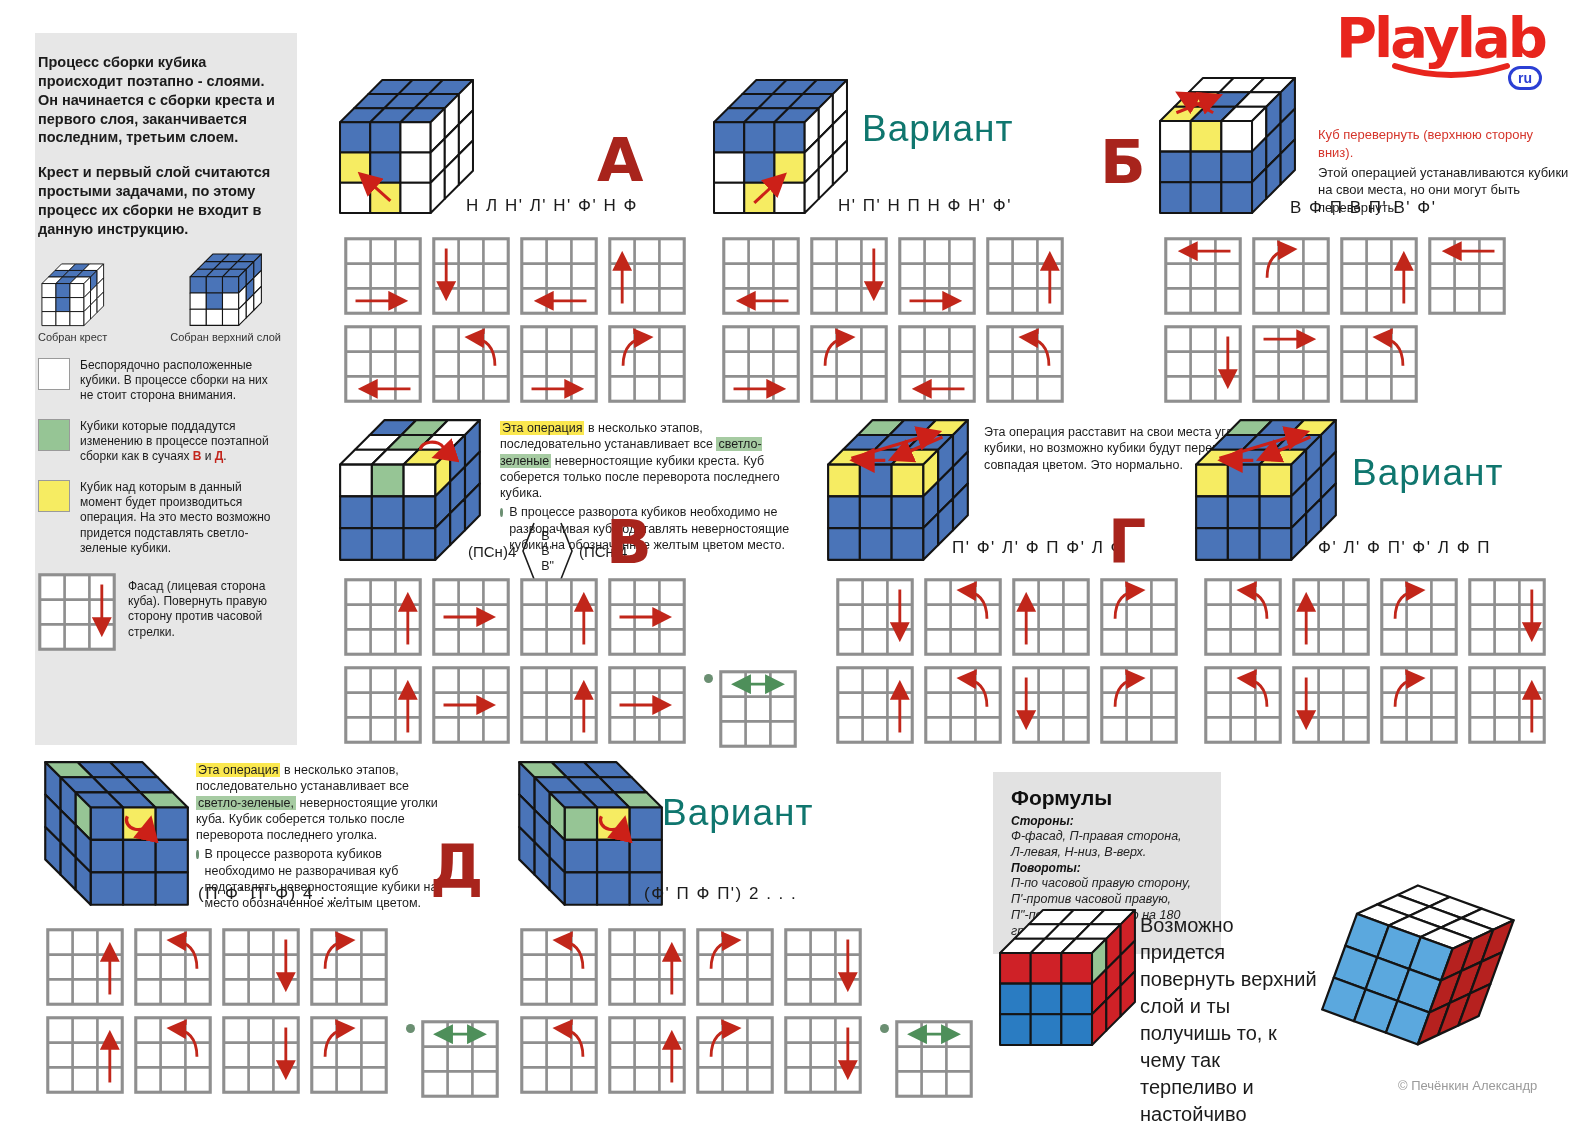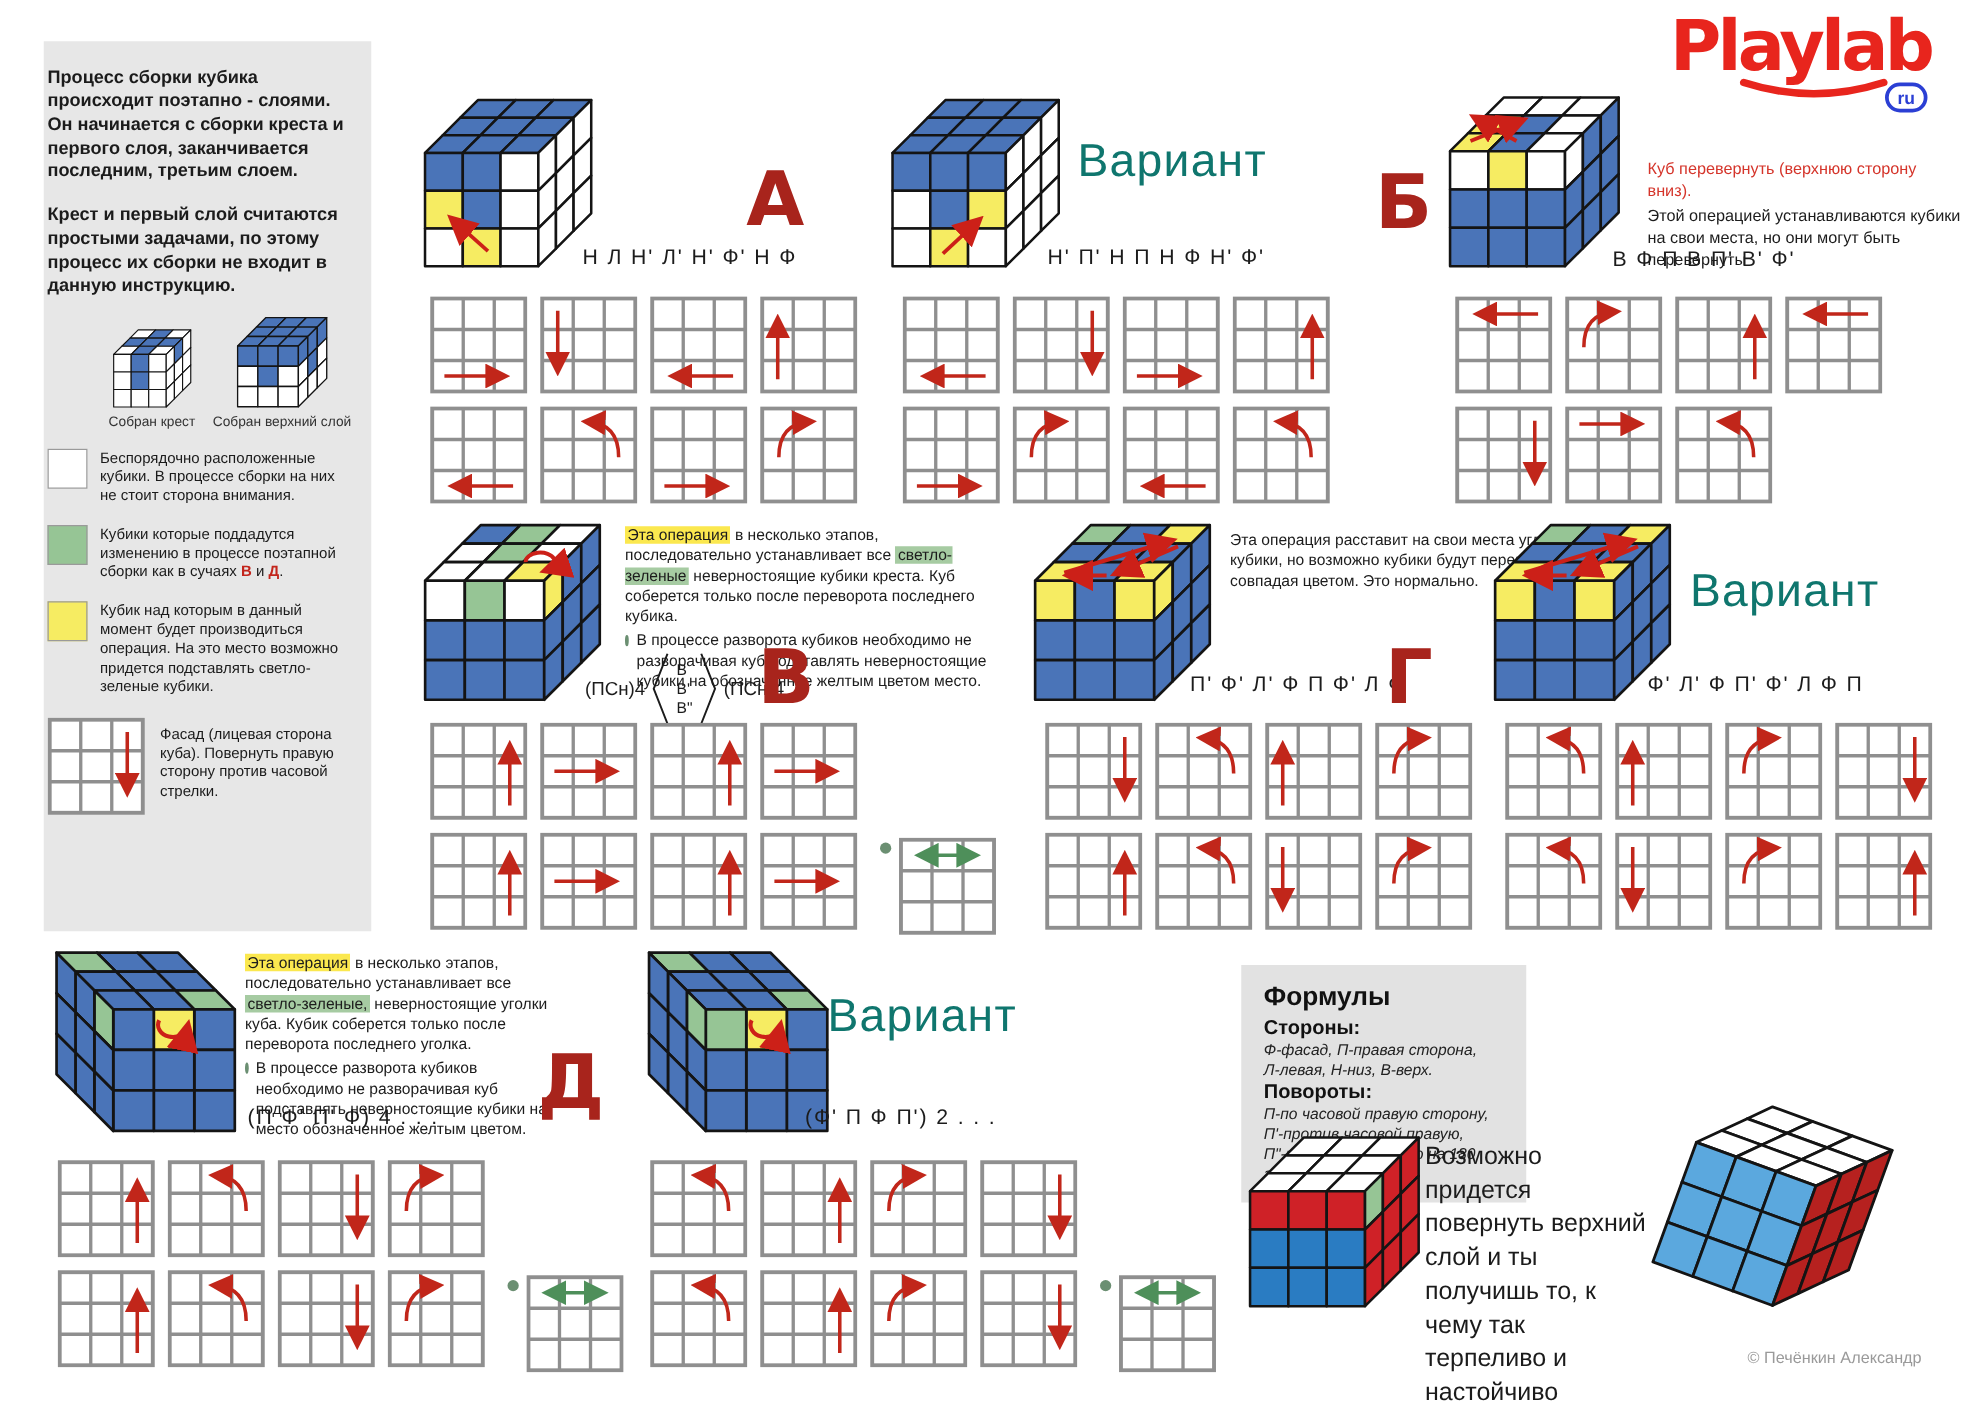--- a/index.html
+++ b/index.html
@@ -21,41 +21,41 @@
   .gdot{width:9px;height:9px;border-radius:50%;background:#6b8f72;margin-top:4px;display:inline-block}
   .note{font-size:13px;line-height:1.33;color:#1c1c1c}
   .note-sm{font-size:12.5px;line-height:1.3;color:#1c1c1c}
   .hl-y{background:#fbe84f;padding:0 2px}
   .hl-g{background:#a6cba2;padding:0 2px}
   .bullet-row{display:flex;gap:6px;margin-top:3px}
   .red-note{font-size:13px;line-height:1.35;color:#d5352b}
   .fpanel{background:#e2e2e2;padding:14px 18px;width:192px}
   .fpanel h3{margin:0 0 4px 0;font-size:21px;color:#111}
   .fline{font-style:italic;font-size:12.5px;line-height:1.3;color:#222}
-  .flabel{font-weight:bold;font-size:16px;color:#111}
+  .flabel{font-style:italic;font-weight:bold;font-size:12px;color:#111}
   .vformula{display:flex;align-items:center;gap:5px;font-size:15px;color:#1c1c1c}
   .vopts{display:flex;flex-direction:column;font-size:12.5px;line-height:1.2;color:#1c1c1c}
   .final-txt{font-size:20px;line-height:1.35;color:#1b1b1b}
   .congrats{color:#e02b20}
   .copyright{font-size:13px;color:#9a9a9a}
   .logo-word{font-family:"DejaVu Sans",sans-serif;font-weight:bold;font-size:56px;color:#e8251d;letter-spacing:-3px;line-height:1}
   .logo-ru{position:absolute;right:34px;top:56px;background:#fff;border:3px solid #2b3fd4;border-radius:12px;
     color:#2b3fd4;font-weight:bold;font-size:14px;padding:0 7px;line-height:18px}
 </style>
 </head>
 <body>
 
 <div class="canvas">
 
   <div class="abs panel" style="left:35px;top:33px;width:262px;height:712px;padding:0">
     <div style="padding:20px 16px 0 3px">
       <div class="intro">Процесс сборки кубика происходит поэтапно - слоями. Он начинается с сборки креста и первого слоя, заканчивается последним, третьим слоем.</div>
       <div class="intro" style="margin-top:16px">Крест и первый слой считаются простыми задачами, по этому процесс их сборки не входит в данную инструкцию.</div>
 
-      <div style="display:flex;gap:14px;justify-content:flex-end;align-items:flex-end;margin-top:14px">
+      <div style="display:flex;gap:14px;justify-content:space-between;align-items:flex-end;margin-top:14px">
         <div style="text-align:center">
           <div><svg viewBox="-2 -2 137 137" width="64" height="64">
                 <g stroke="#141414" stroke-width="2" stroke-linejoin="round">
                   <polygon points="42,0 72,0 58,14 28,14" fill="#ffffff"></polygon>
                   <polygon points="72,0 102,0 88,14 58,14" fill="#4a74b8"></polygon>
                   <polygon points="102,0 132,0 118,14 88,14" fill="#ffffff"></polygon>
                   <polygon points="28,14 58,14 44,28 14,28" fill="#4a74b8"></polygon>
                   <polygon points="58,14 88,14 74,28 44,28" fill="#4a74b8"></polygon>
                   <polygon points="88,14 118,14 104,28 74,28" fill="#4a74b8"></polygon>
                   <polygon points="14,28 44,28 30,42 0,42" fill="#ffffff"></polygon>

